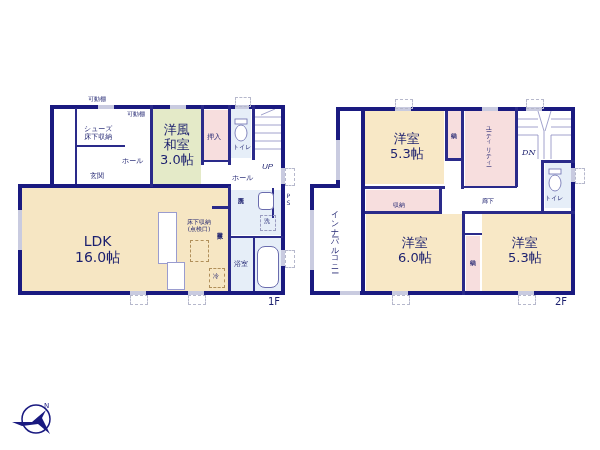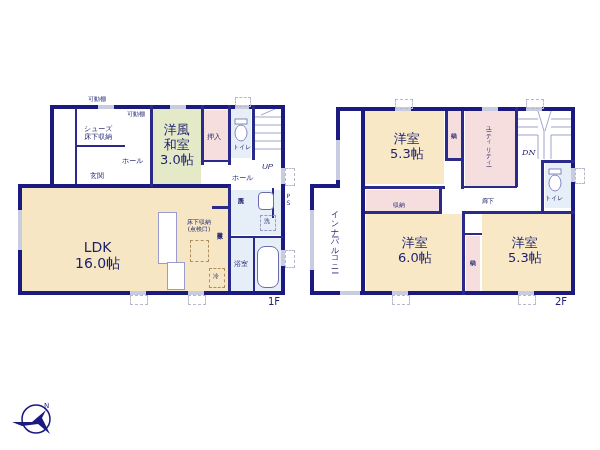--- a/index.html
+++ b/index.html
@@ -104,21 +104,21 @@
     <div class="lbl" style="left:160px;top:123px;font-size:13px;">
       <div>洋風</div>
       <div>和室</div>
       <div>3.0帖</div>
     </div>
     <div class="lbl sm" style="left:207px;top:133px;">押入</div>
     <div class="lbl xs" style="left:233px;top:144px;">トイレ</div>
     <div class="lbl" style="left:262px;top:162px;font-size:8px;font-style:italic;font-family:Liberation Sans, sans-serif;">UP</div>
     <div class="lbl sm" style="left:232px;top:174px;">ホール</div>
 
-    <div class="lbl big" style="left:75px;top:239px;">
+    <div class="lbl big" style="left:75px;top:233px;">
       <div>LDK</div>
       <div>16.0帖</div>
     </div>
 
     <div class="lbl xs" style="left:187px;top:219px;">
       <div>床下収納</div>
       <div>(点検口)</div>
     </div>
     <div style="position:absolute;left:190px;top:240px;width:17px;height:20px;border:1px dashed #b08f5a;"></div>
     <div class="lbl xs vert" style="left:216px;top:228px;">床下点検口</div>

